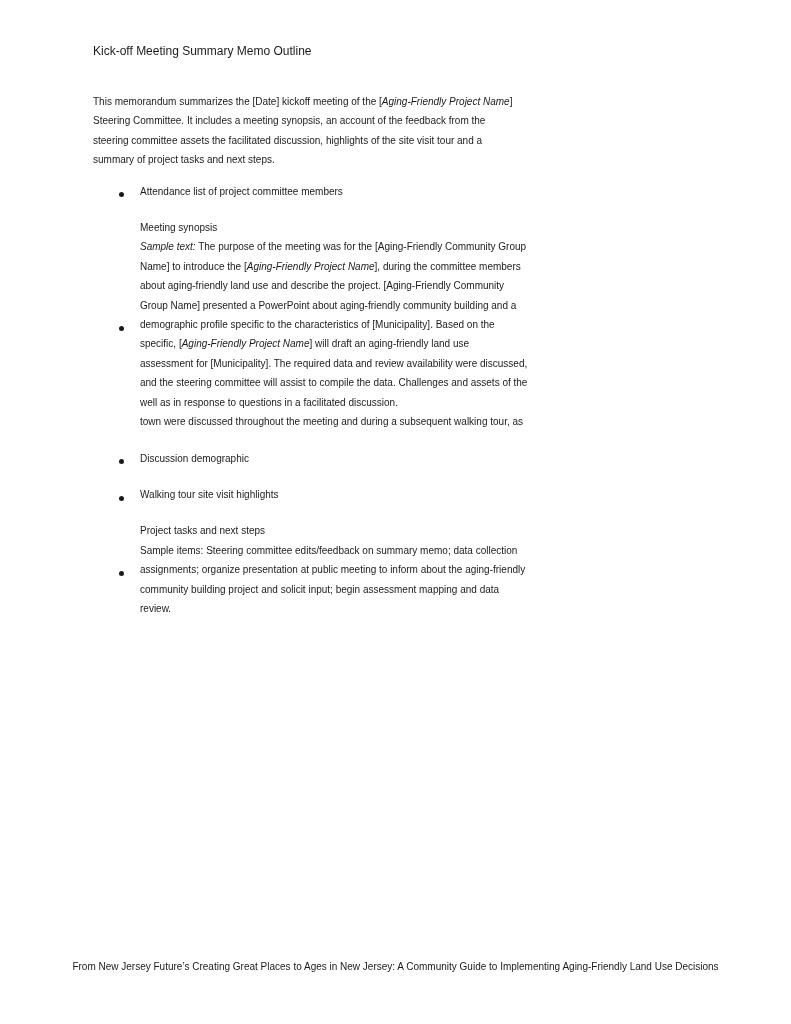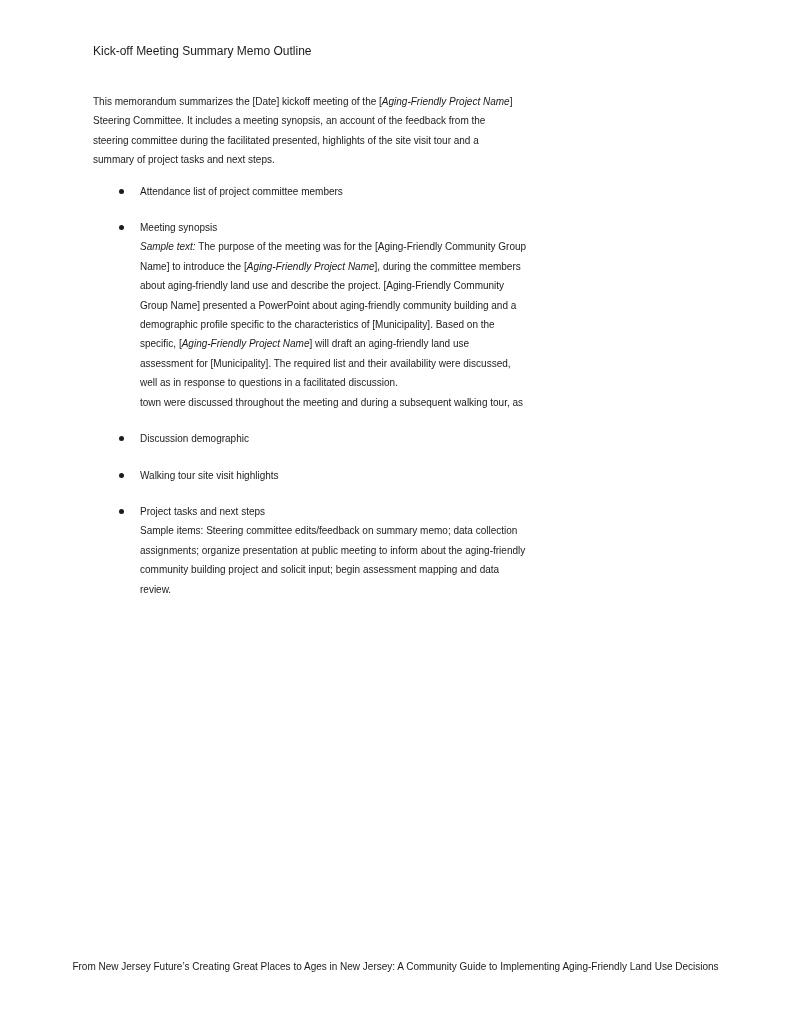--- a/index.html
+++ b/index.html
@@ -35,21 +35,21 @@
     font-size:10px;
     line-height:19.4px;
     white-space:nowrap;
   }
   .it{font-style:italic;}
   .bullet-list{
     margin-top:12px;
   }
   .bullet-item{
     display:flex;
-    align-items:flex-start;
+    align-items:center;
     margin-bottom:17px;
   }
   .marker{
     flex:none;
     width:5px;
     height:5px;
     border-radius:50%;
     background:var(--text);
     margin:7px 16px 0 26px;
   }
@@ -67,41 +67,42 @@
 </style>
 </head>
 <body>
 
 <div class="page">
   <div class="content">
     <div class="doc-header">Kick-off Meeting Summary Memo Outline</div>
     <div class="intro">
         <div class="line"><span>This memorandum summarizes the [Date] kickoff meeting of the [</span><span class="it">Aging-Friendly Project Name</span><span>]</span></div>
         <div class="line"><span>Steering Committee. It includes a meeting synopsis, an account of the feedback from the</span></div>
-        <div class="line"><span>steering committee during the facilitated presented, highlights of the site visit tour and a</span></div>
+        <div class="line"><span>steering committee assets the facilitated discussion, highlights of the site visit tour and a</span></div>
         <div class="line"><span>summary of project tasks and next steps.</span></div>
       </div>
     <div class="bullet-list">
         <div class="bullet-item">
           <span class="marker"></span>
           <div class="bullet-text">
             <div class="line">Attendance list of project committee members</div>
           </div>
         </div>
         <div class="bullet-item">
           <span class="marker"></span>
           <div class="bullet-text">
             <div class="line">Meeting synopsis</div>
             <div class="line"><span class="it">Sample text:</span><span> The purpose of the meeting was for the [Aging-Friendly Community Group</span></div>
             <div class="line"><span>Name] to introduce the [</span><span class="it">Aging-Friendly Project Name</span><span>], during the committee members</span></div>
             <div class="line"><span>about aging-friendly land use and describe the project. [Aging-Friendly Community</span></div>
             <div class="line"><span>Group Name] presented a PowerPoint about aging-friendly community building and a</span></div>
             <div class="line"><span>demographic profile specific to the characteristics of [Municipality]. Based on the</span></div>
             <div class="line"><span>specific, [</span><span class="it">Aging-Friendly Project Name</span><span>] will draft an aging-friendly land use</span></div>
-            <div class="line"><span>assessment for [Municipality]. The required list and their availability were discussed,</span></div>
+            <div class="line"><span>assessment for [Municipality]. The required data and review availability were discussed,</span></div>
+            <div class="line"><span>and the steering committee will assist to compile the data. Challenges and assets of the</span></div>
             <div class="line"><span>well as in response to questions in a facilitated discussion.</span></div>
             <div class="line"><span>town were discussed throughout the meeting and during a subsequent walking tour, as</span></div>
           </div>
         </div>
         <div class="bullet-item">
           <span class="marker"></span>
           <div class="bullet-text">
             <div class="line">Discussion demographic</div>
           </div>
         </div>

